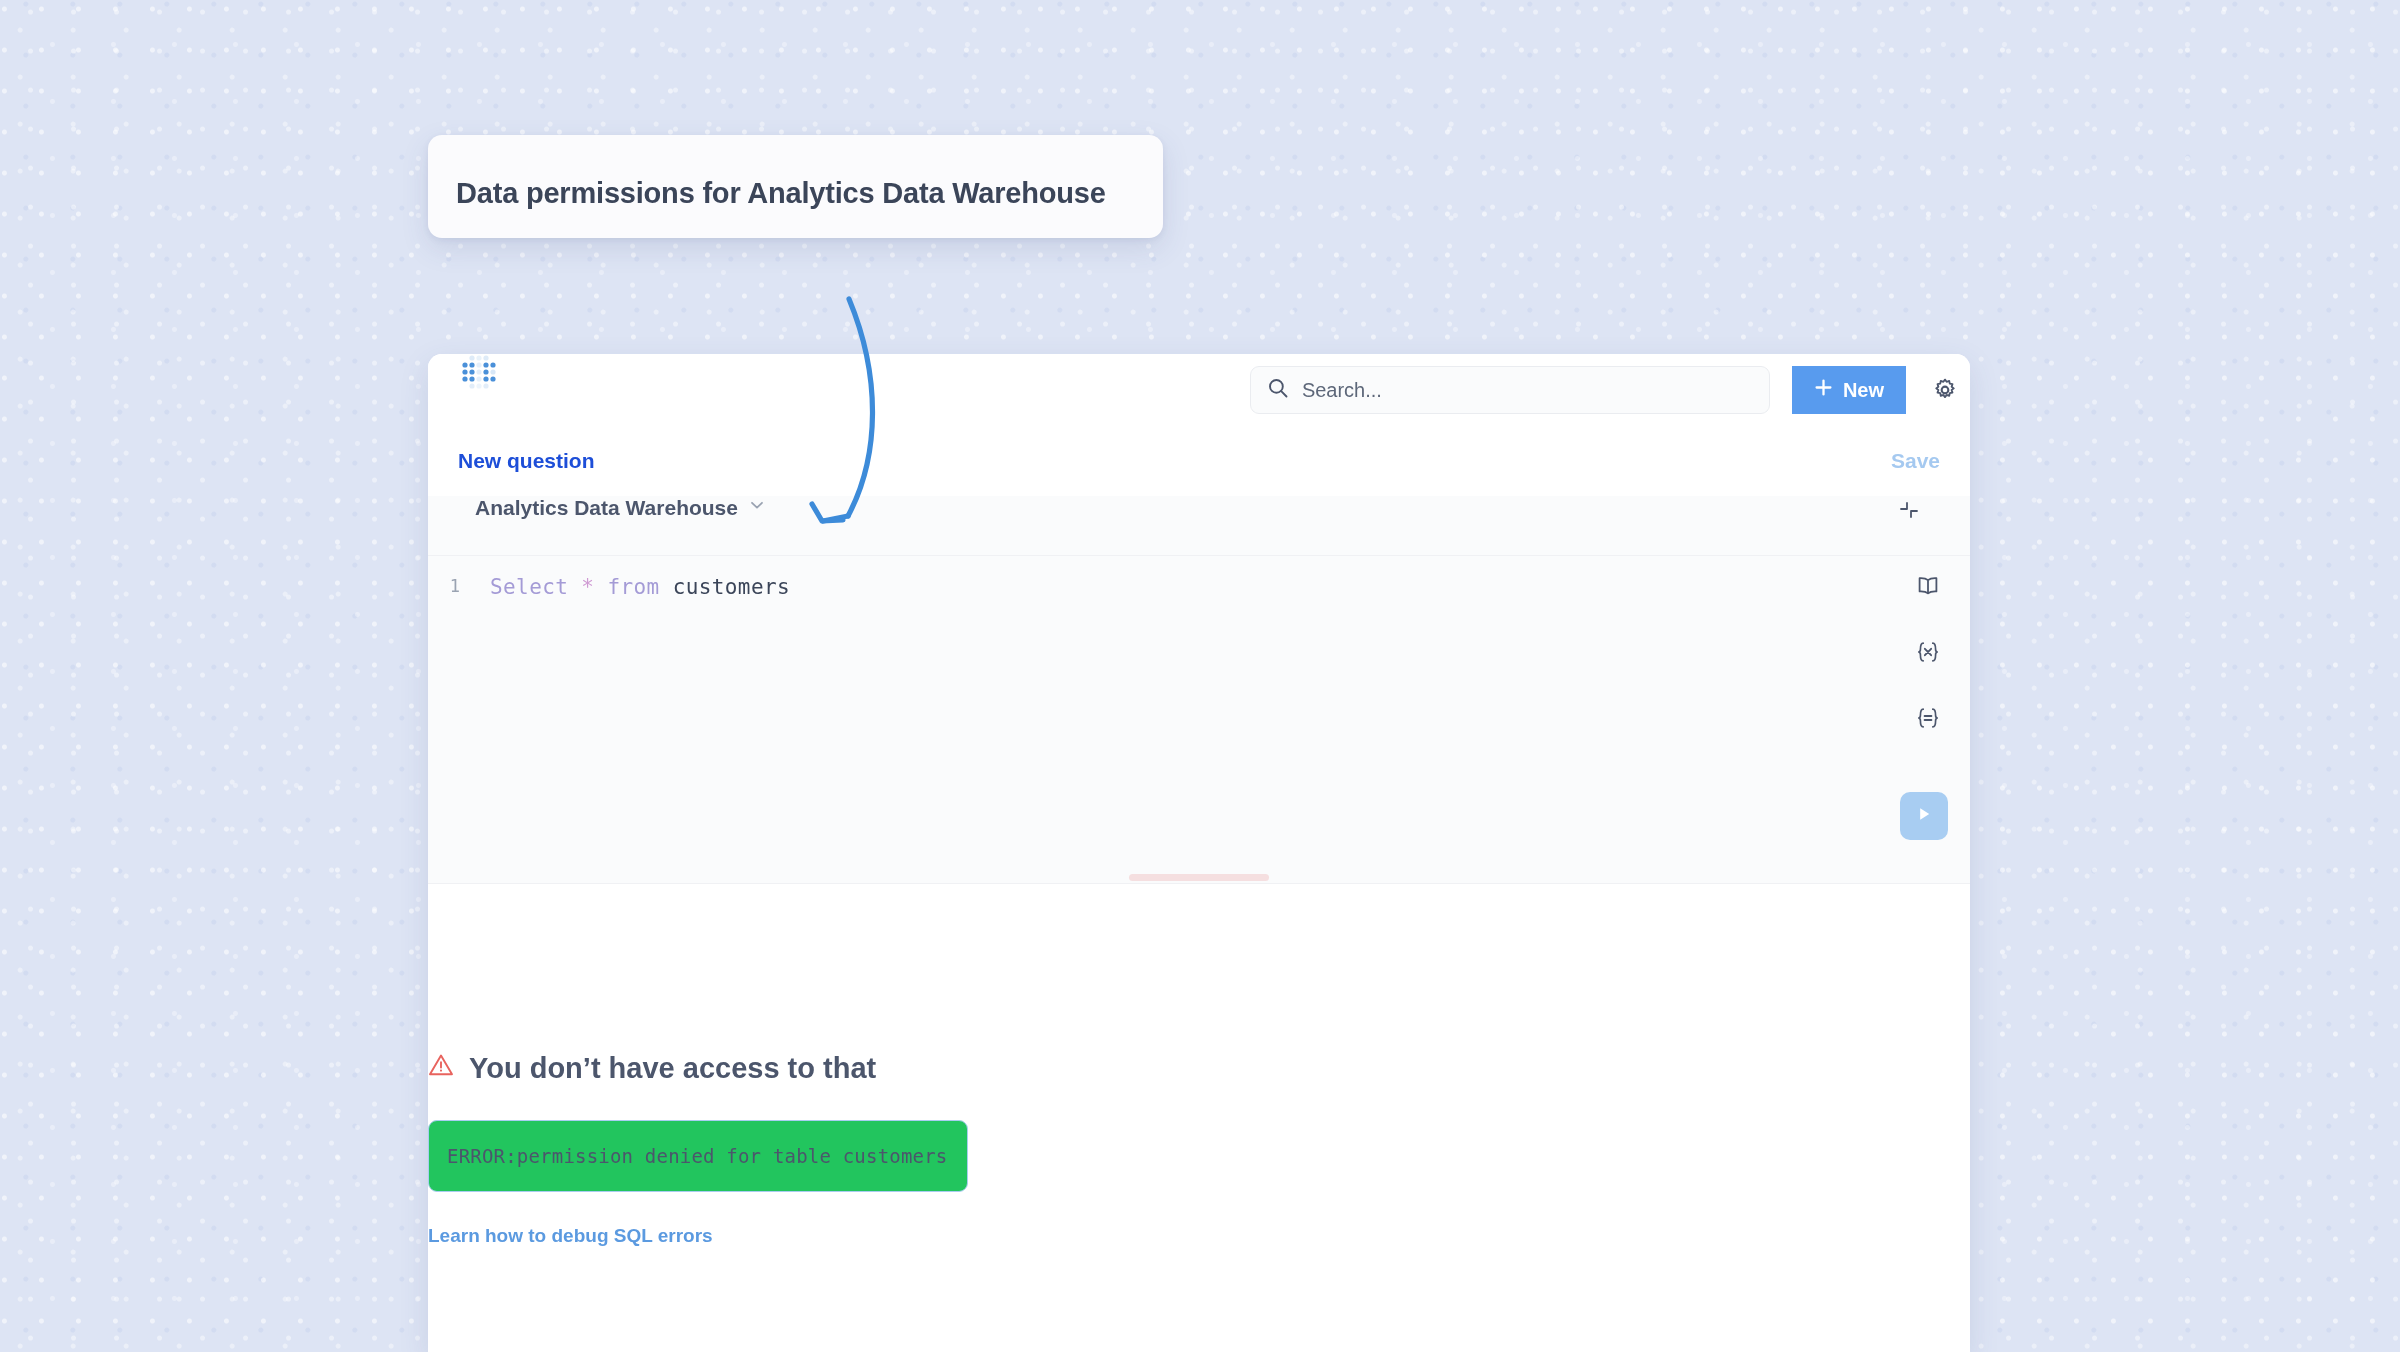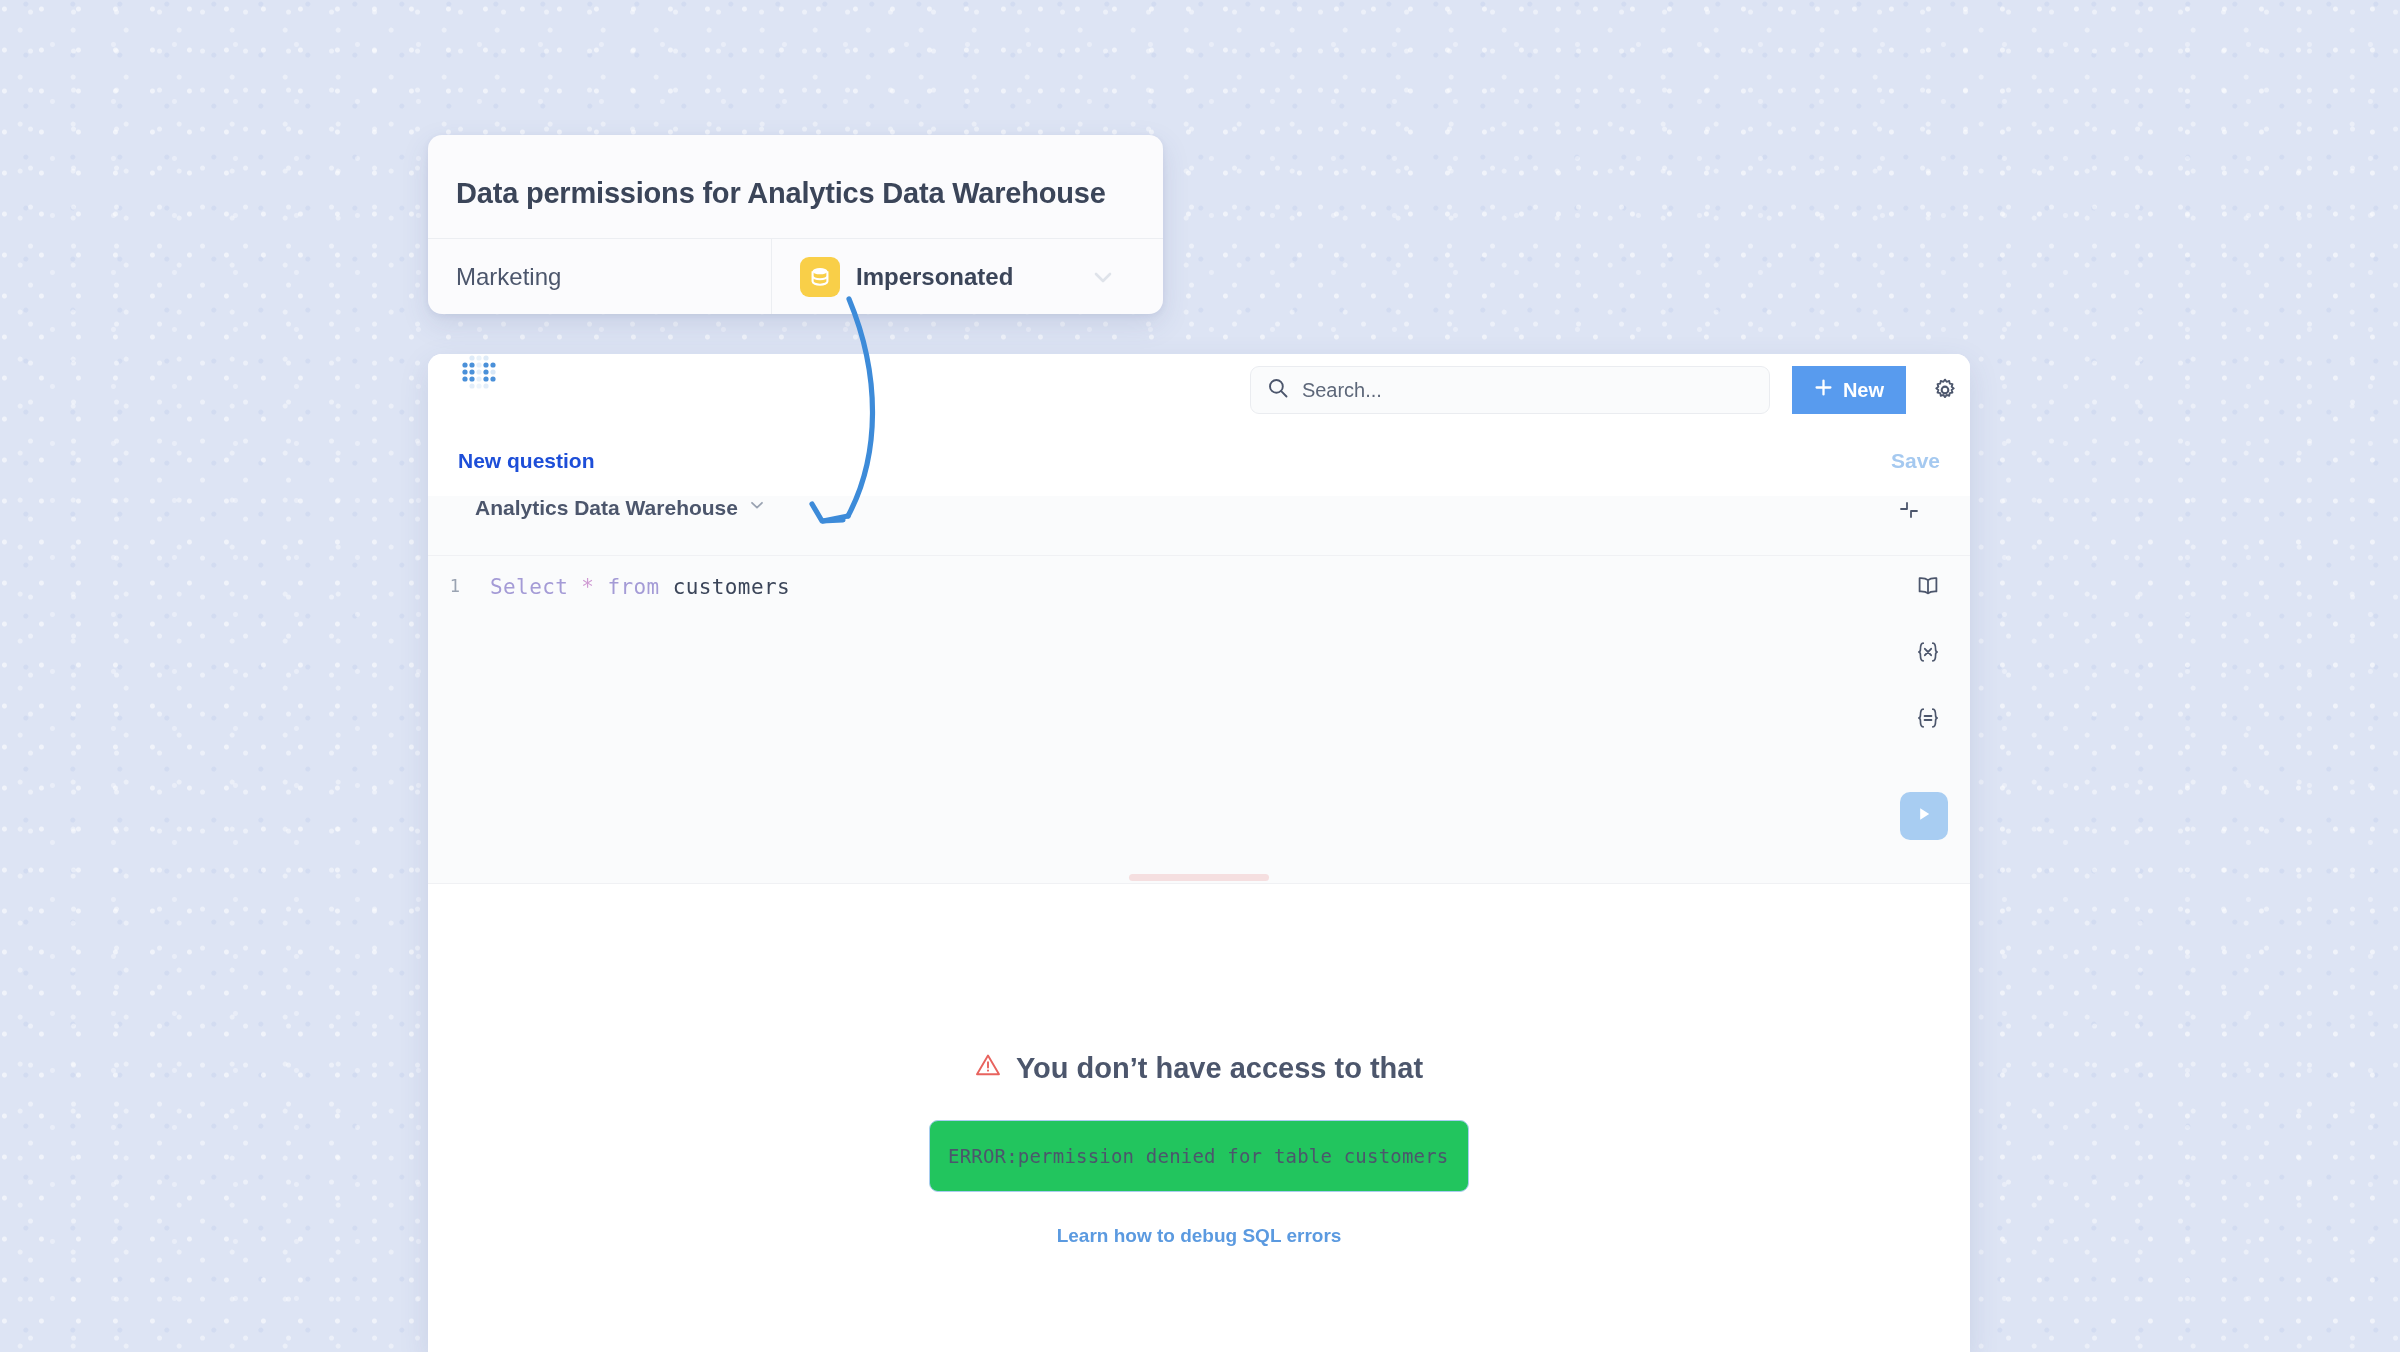--- a/index.html
+++ b/index.html
@@ -285,21 +285,21 @@
     background: #f5dfe0;
     cursor: row-resize;
   }
 
   
   .results {
     background: #ffffff;
     height: calc(1000px - 72px - 70px - 60px - 318px - 11px);
     display: flex;
     flex-direction: column;
-    align-items: center;
+    align-items: flex-start;
     padding-top: 168px;
   }
   .err-head {
     display: flex;
     align-items: center;
     gap: 15px;
     font-size: 29px;
     font-weight: bold;
     color: #4c566c;
   }
@@ -335,38 +335,20 @@
     z-index: 9;
   }
 </style>
 </head>
 <body>
 
 <div class="backdrop-noise"></div>
 
 <div class="perm-card">
   <div class="perm-title">Data permissions for Analytics Data Warehouse</div>
-  <div class="perm-row">
-    <div class="perm-group">Marketing</div>
-    <div class="perm-access">
-      <span class="db-icon">
-        <svg width="22" height="24" viewBox="0 0 22 24" fill="none">
-          <ellipse cx="11" cy="6.2" rx="7.4" ry="3.1" fill="#ffffff"></ellipse>
-          <path d="M3.6 6.2 v5 c0 1.71 3.31 3.1 7.4 3.1 s7.4 -1.39 7.4 -3.1 v-5" stroke="#ffffff" stroke-width="2.1" fill="none"></path>
-          <path d="M3.6 11.6 v5 c0 1.71 3.31 3.1 7.4 3.1 s7.4 -1.39 7.4 -3.1 v-5" stroke="#ffffff" stroke-width="2.1" fill="none"></path>
-        </svg>
-      </span>
-      <span class="perm-access-label">Impersonated</span>
-      <span class="chev-down">
-        <svg width="24" height="24" viewBox="0 0 24 24" fill="none">
-          <path d="M5 9 L12 16 L19 9" stroke="#dfe3ea" stroke-width="2.6" stroke-linecap="round" stroke-linejoin="round"></path>
-        </svg>
-      </span>
-    </div>
-  </div>
 </div>
 
 <div class="app">
 
   <div class="navbar">
     <span class="logo">
       <svg class="logo" viewBox="0 0 42 42" fill="none">
         <g fill="#4a90d9">
           <circle cx="21" cy="4" r="2.6" opacity=".12"></circle>
           <circle cx="21" cy="11" r="2.6" opacity=".14"></circle>

